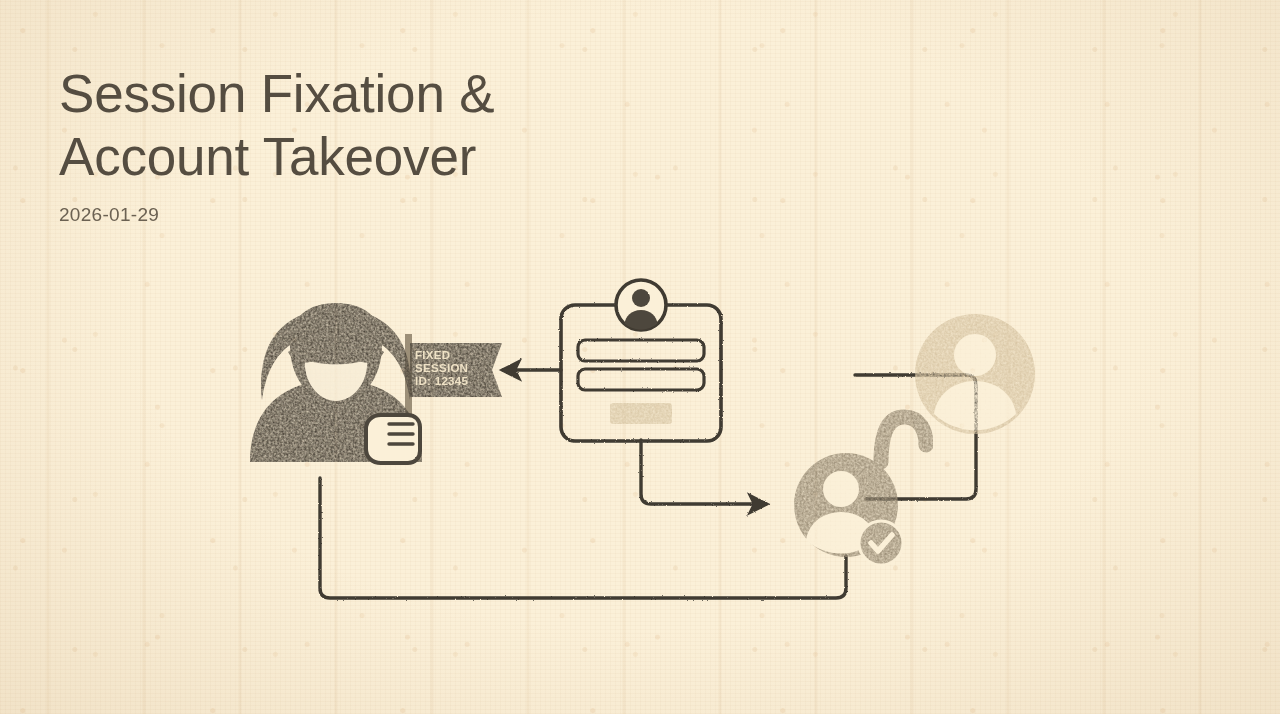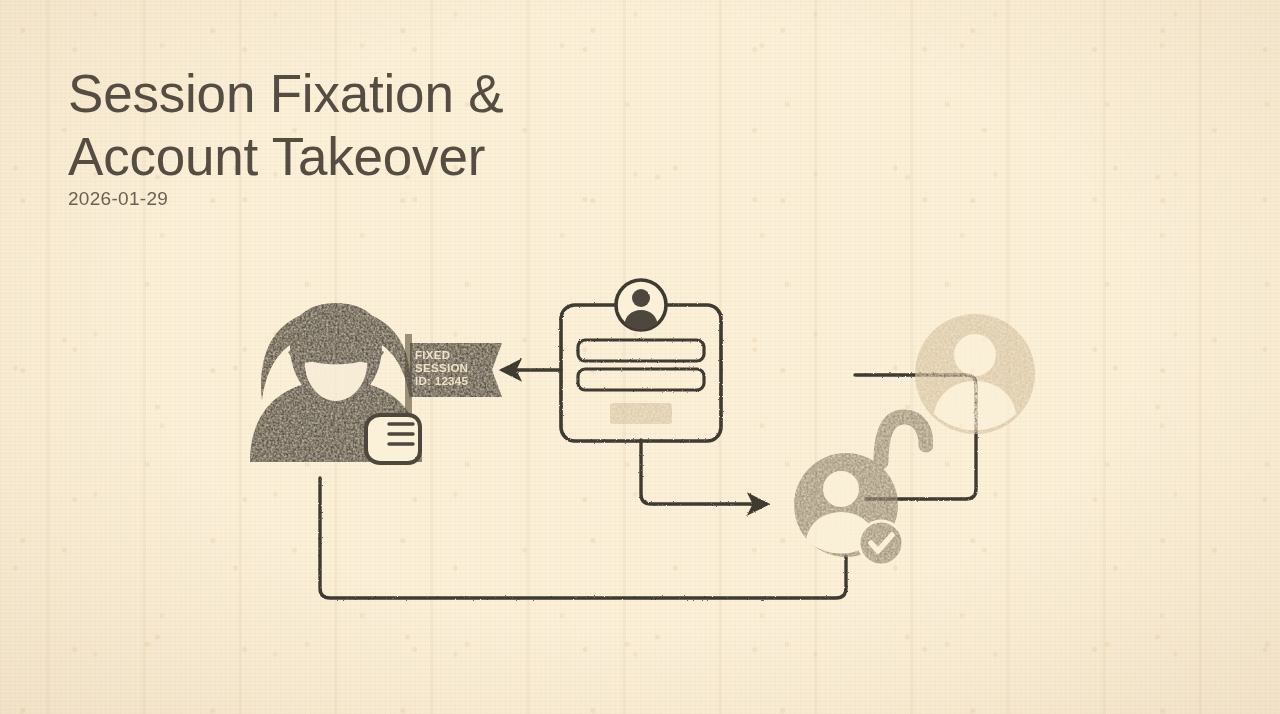--- a/index.html
+++ b/index.html
@@ -63,34 +63,35 @@
         rgba(0,0,0,0) 5px);
   }
   .tex-vig {
     background:
       radial-gradient(ellipse at 50% 45%, rgba(0,0,0,0) 55%, rgba(176,136,90,0.13) 100%);
   }
 
   
   #header {
     position: absolute;
-    left: 68px;
+    left: 59px;
     top: 62px;
     z-index: 5;
   }
   #title {
     font-size: 53px;
     line-height: 1.19;
     font-weight: 300;
     letter-spacing: -0.2px;
     color: #554d41;
     white-space: pre-line;
     margin: 0;
   }
   #subtitle {
+    margin-top: 16px;
     font-size: 19px;
     font-weight: 400;
     letter-spacing: 0.3px;
     color: #6b6152;
   }
 
   #diagram {
     position: absolute;
     inset: 0;
     z-index: 4;

